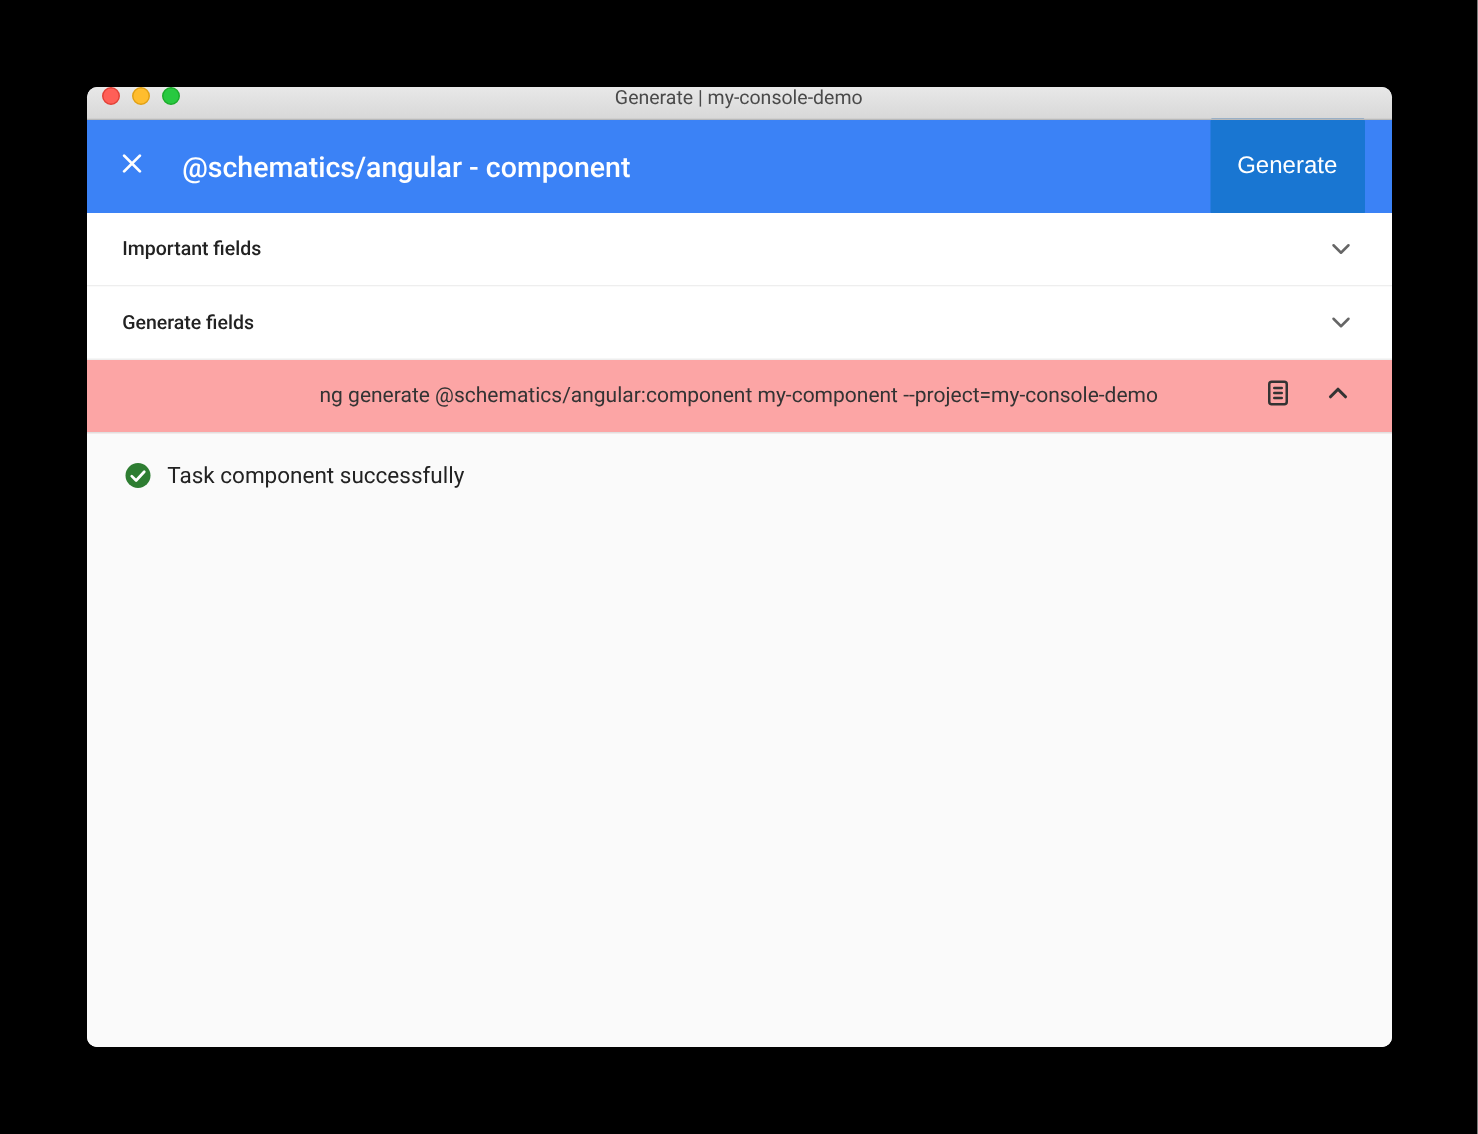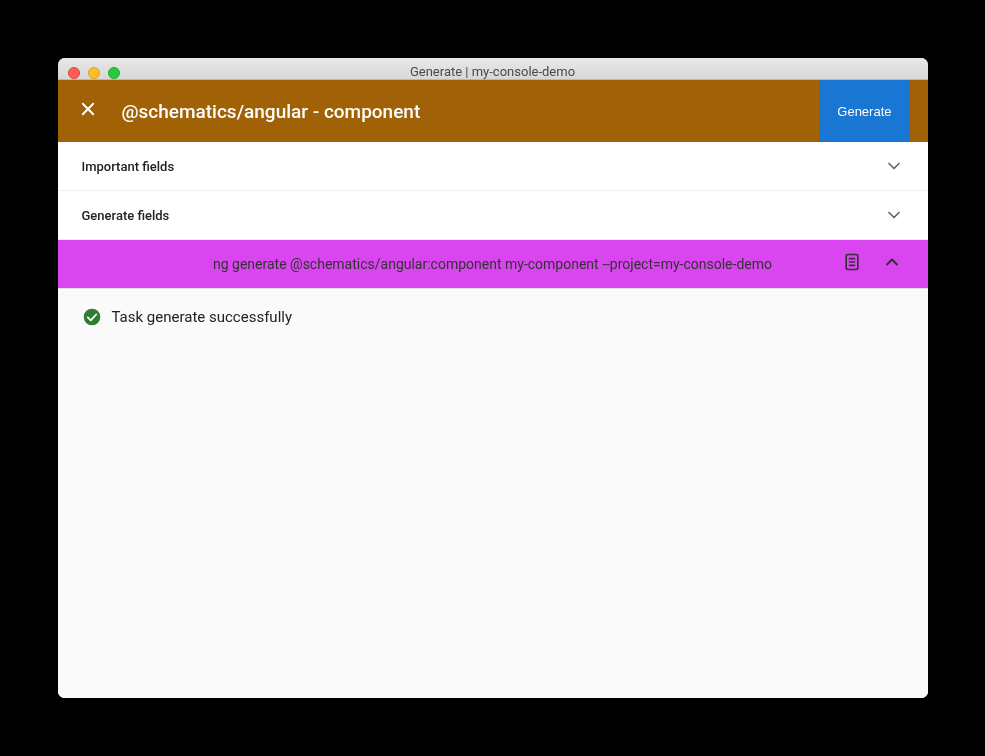--- a/index.html
+++ b/index.html
@@ -20,21 +20,21 @@
       overflow: hidden;
       box-shadow: 0 20px 60px rgba(0,0,0,0.5);
       display: flex;
       flex-direction: column;
     }
     .titlebar {
       height: 22px;
       background: linear-gradient(#e8e8e8, #d8d8d8);
       border-bottom: 1px solid #b8b8b8;
       display: flex;
-      align-items: flex-end;
+      align-items: flex-start;
       position: relative;
       flex-shrink: 0;
     }
     .traffic-lights {
       display: flex;
       gap: 8px;
       padding-left: 10px;
     }
     .tl { width: 12px; height: 12px; border-radius: 50%; }
     .tl-close { background: #ff5f57; border: 0.5px solid #e24238; }
@@ -42,21 +42,21 @@
     .tl-max { background: #28c940; border: 0.5px solid #1dac2c; }
     .titlebar-title {
       position: absolute;
       left: 0; right: 0;
       text-align: center;
       font-size: 13px;
       color: #4a4a4a;
       pointer-events: none;
     }
     .app-header {
-      background: #a16207;
+      background: #3b82f6;
       height: 62px;
       display: flex;
       align-items: center;
       padding: 0 18px;
       flex-shrink: 0;
     }
     .close-btn {
       width: 24px; height: 24px;
       display: flex; align-items: center; justify-content: center;
       cursor: pointer;
@@ -68,21 +68,21 @@
       font-size: 19px;
       font-weight: 500;
       flex: 1;
     }
     .generate-btn {
       background: #1976d2;
       color: #fff;
       border: none;
       padding: 25px 18px;
       border-radius: 4px;
-      font-size: 13px;
+      font-size: 16px;
       font-weight: 500;
       cursor: pointer;
     }
     .content {
       flex: 1;
       display: flex;
       flex-direction: column;
       background: #fafafa;
       overflow: hidden;
     }
@@ -99,21 +99,21 @@
     .section-label {
       font-size: 13px;
       font-weight: 500;
       color: #222;
     }
     .chevron {
       color: #666;
       display: flex;
     }
     .command-row {
-      background: #d946ef;
+      background: #fca5a5;
       border-bottom: 1px solid #e0e0e0;
       padding: 12px 24px 12px 24px;
       display: flex;
       align-items: center;
       gap: 16px;
     }
     .command-text {
       flex: 1;
       font-size: 14px;
       color: #333;
@@ -212,18 +212,18 @@
     </div>
 
     <div class="status-area">
       <div class="status-row">
         <span class="success-icon">
           <svg width="20" height="20" viewBox="0 0 24 24">
             <circle cx="12" cy="12" r="10" fill="#2e7d32"></circle>
             <polyline points="7 12.5 10.5 16 17 9" fill="none" stroke="#fff" stroke-width="2.2" stroke-linecap="round" stroke-linejoin="round"></polyline>
           </svg>
         </span>
-        <span class="status-text">Task generate successfully</span>
+        <span class="status-text">Task component successfully</span>
       </div>
     </div>
 
   </div>
 </div>
 
 </body></html>

